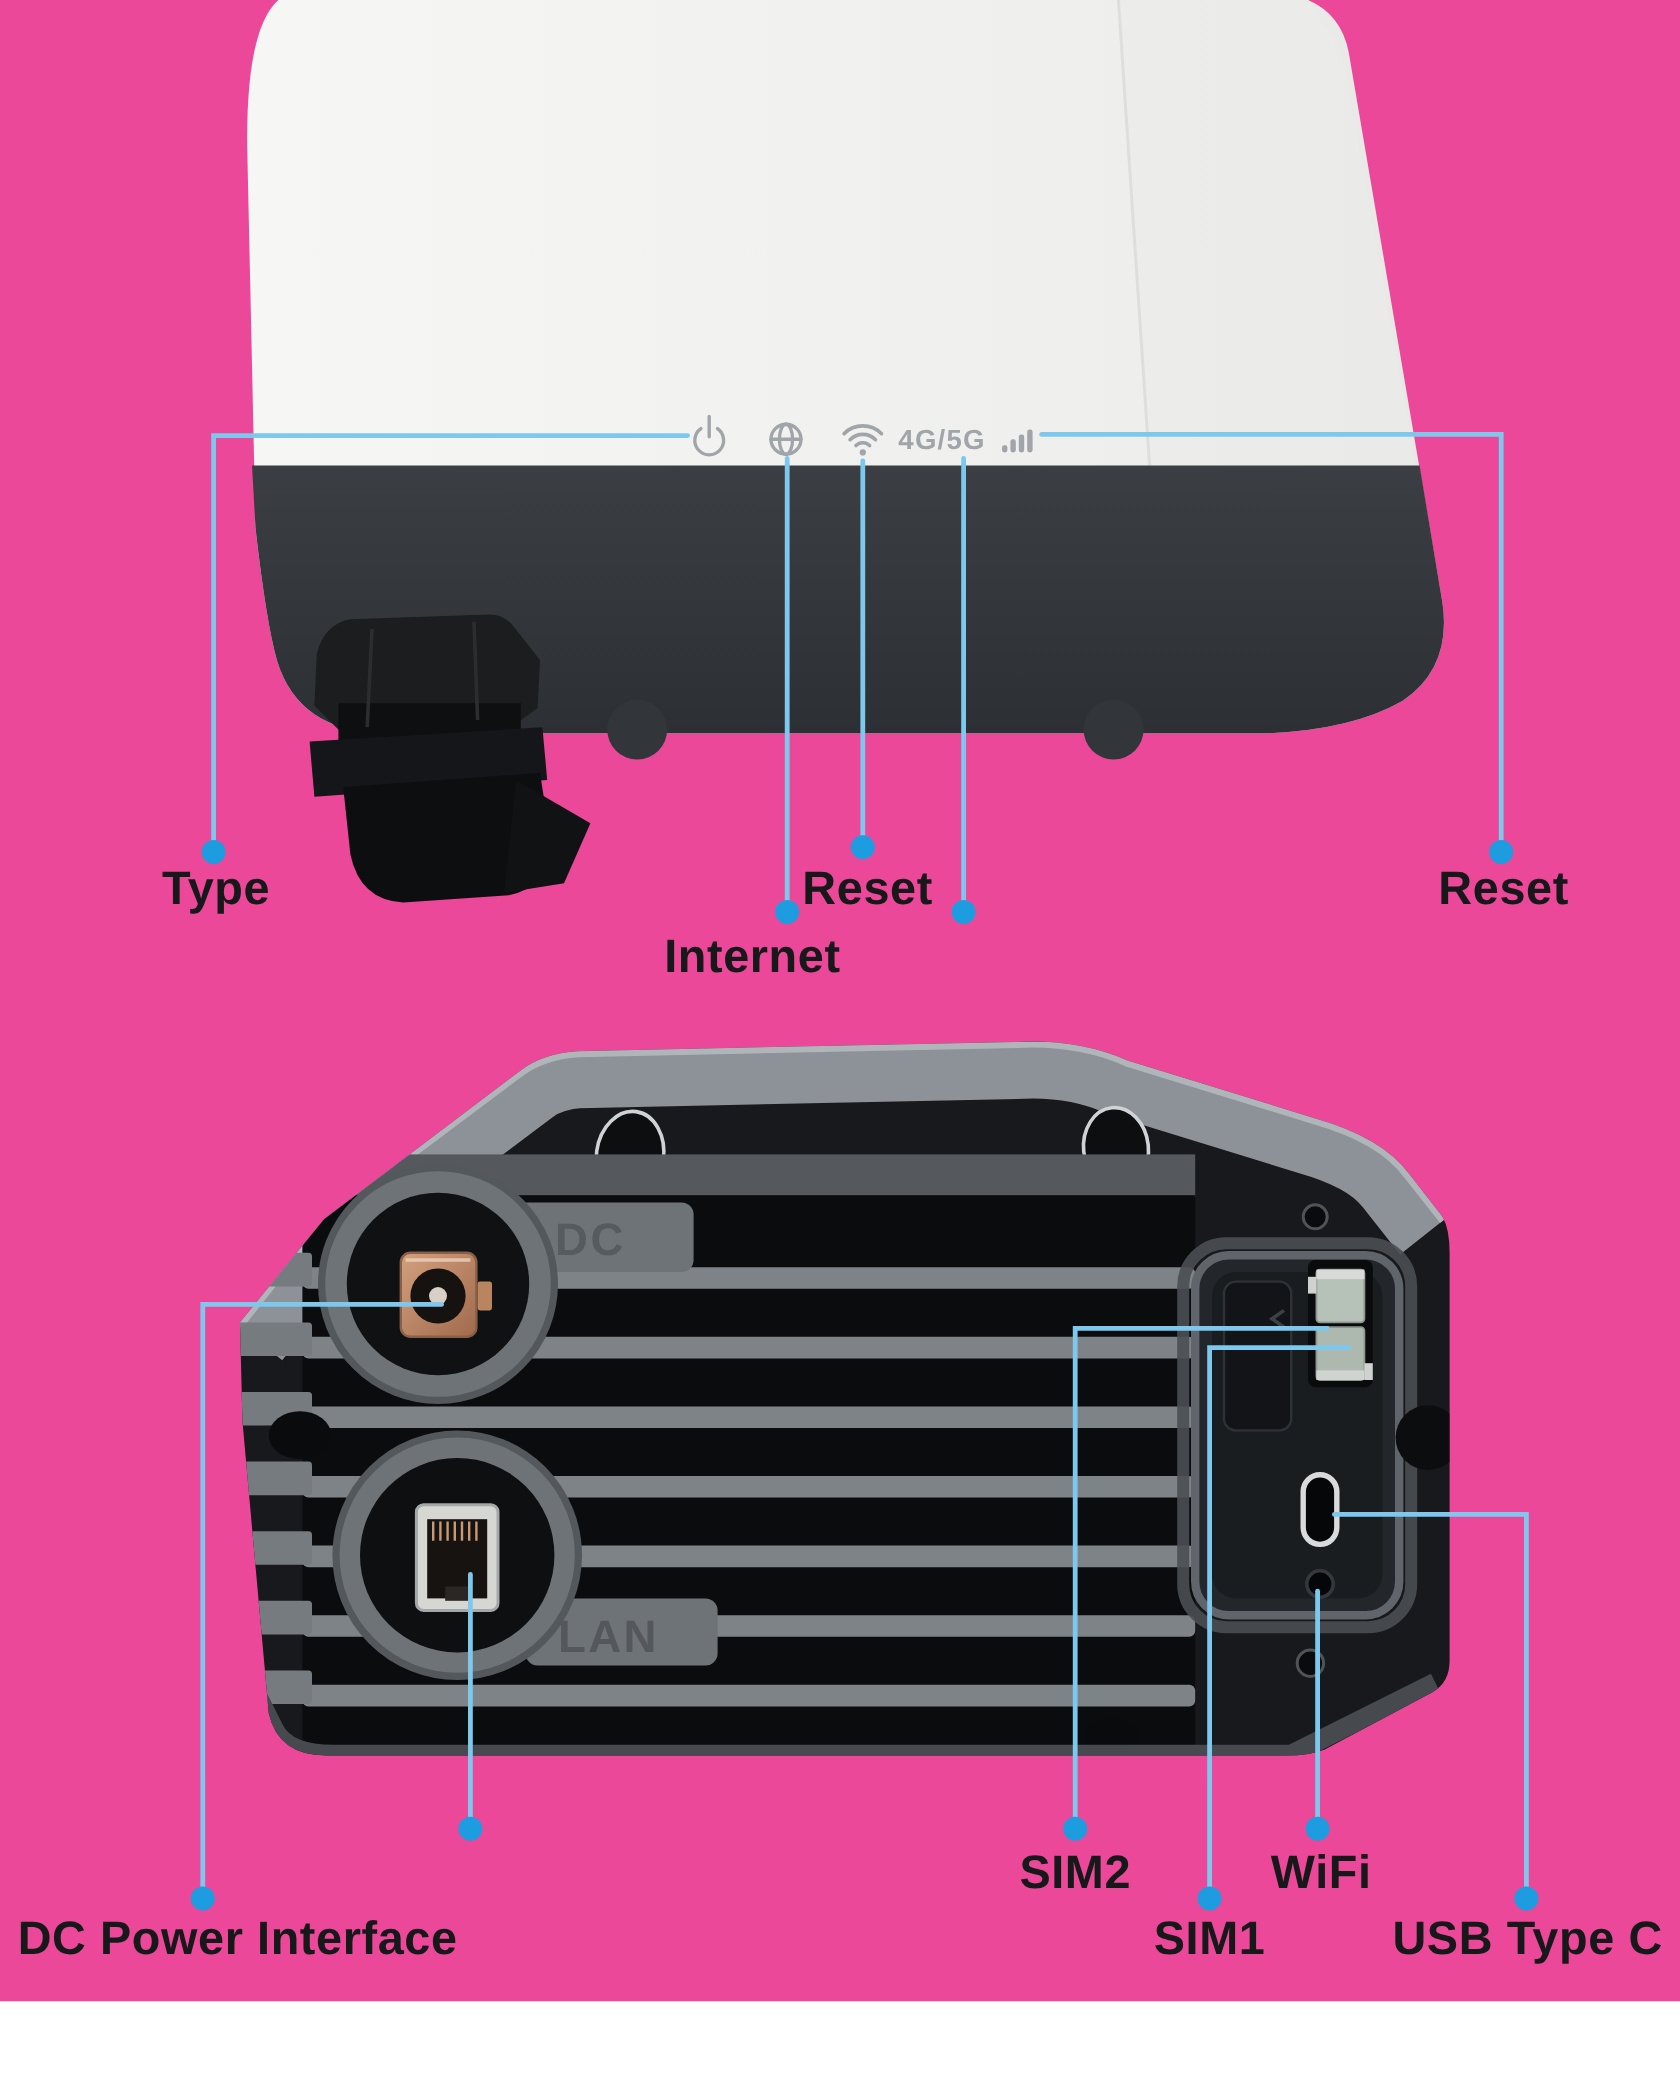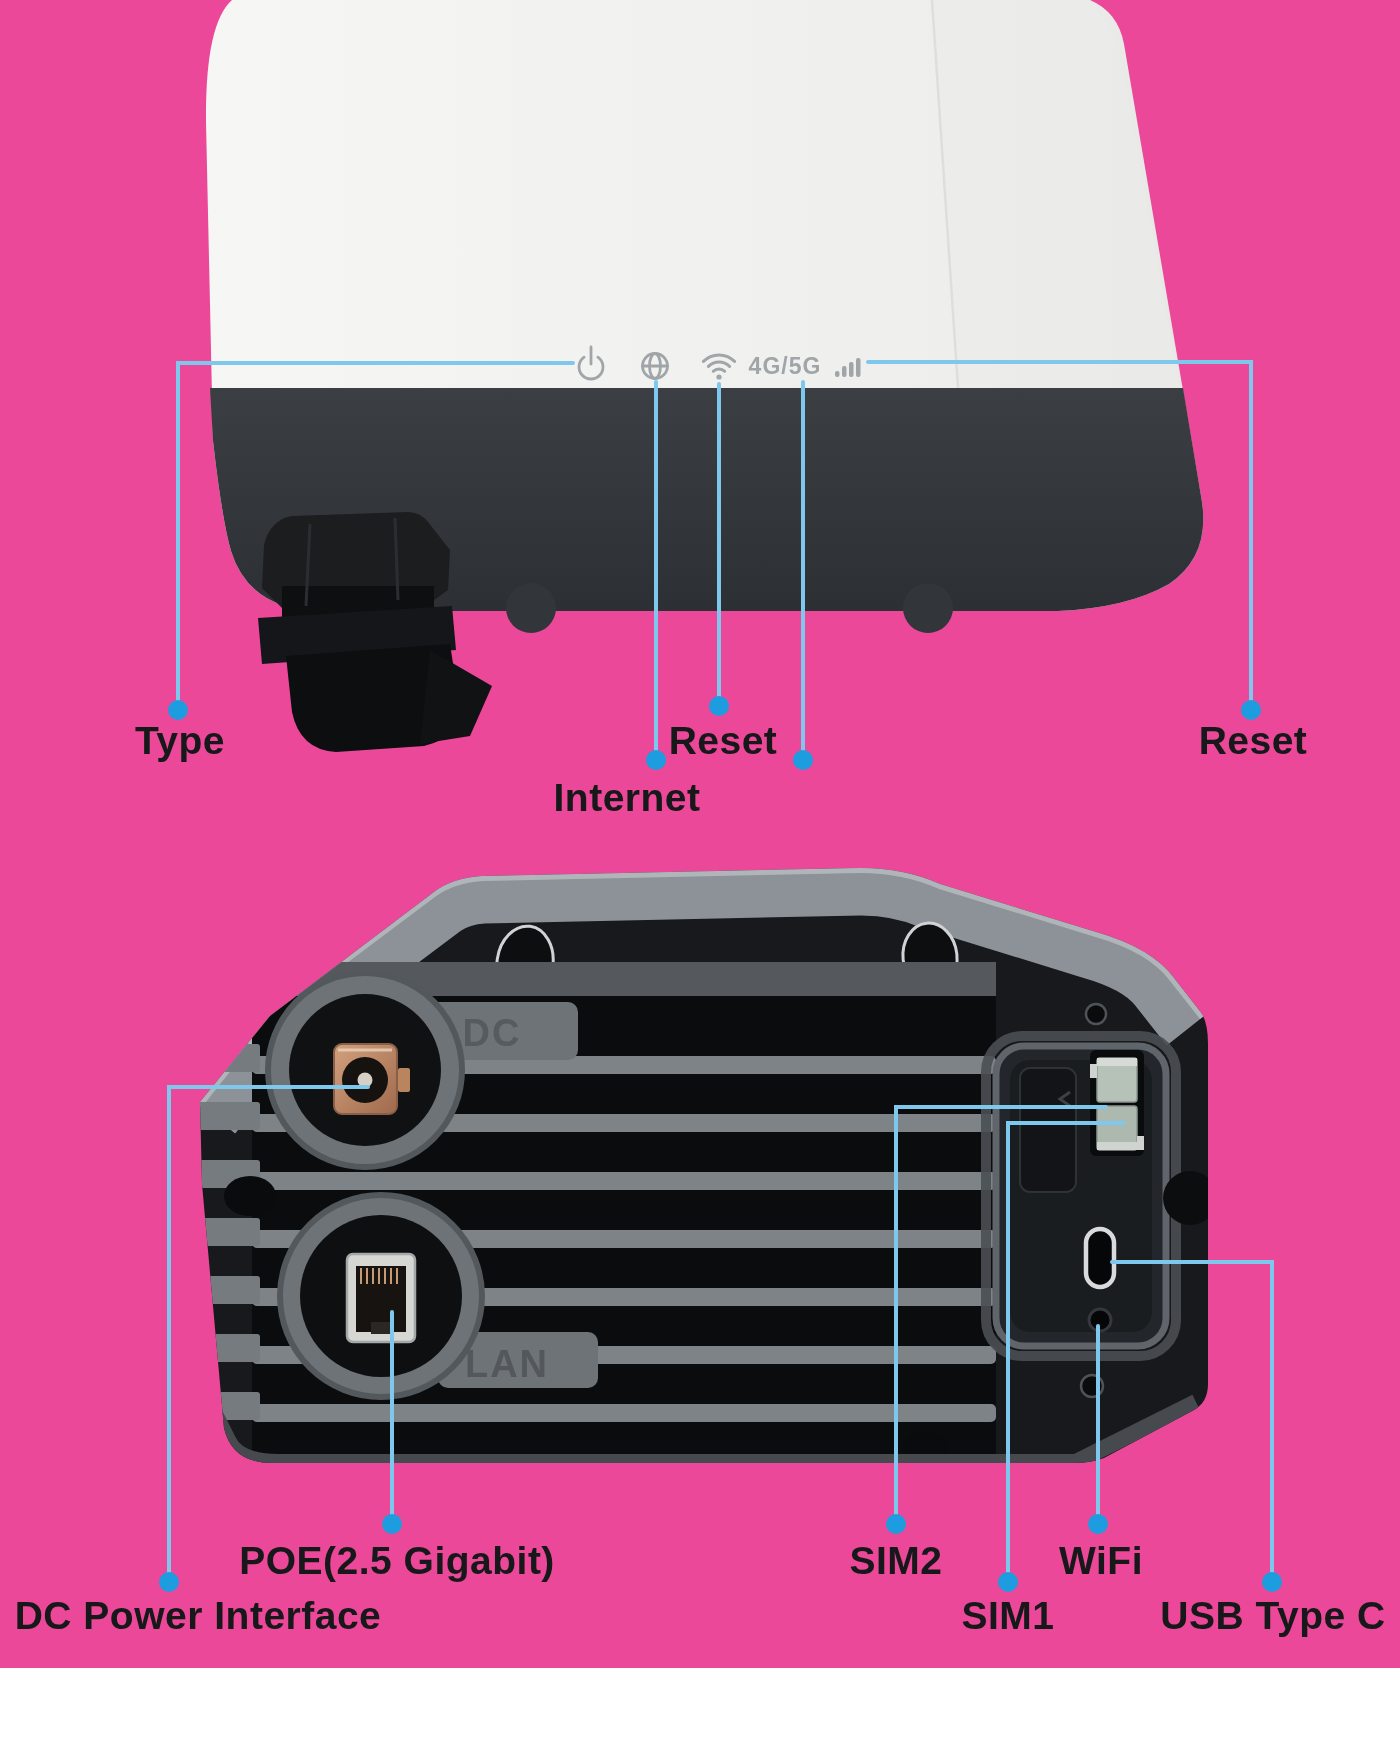--- a/index.html
+++ b/index.html
@@ -193,20 +193,19 @@
     <circle cx="1098" cy="1524" r="10"></circle>
     <circle cx="1272" cy="1582" r="10"></circle>
   </g>
 </svg>
 
 <div class="callout-label" style="left:180px;top:720px">Type</div>
 <div class="callout-label" style="left:723px;top:720px">Reset</div>
 <div class="callout-label" style="left:1253px;top:720px">Reset</div>
 <div class="callout-label" style="left:627px;top:777px">Internet</div>
 
-<div class="callout-label" style="left:397px;top:1540px">POE(2.5 Gigabit)</div>
 <div class="callout-label" style="left:896px;top:1540px">SIM2</div>
 <div class="callout-label" style="left:1101px;top:1540px">WiFi</div>
 <div class="callout-label" style="left:198px;top:1595px">DC Power Interface</div>
 <div class="callout-label" style="left:1008px;top:1595px">SIM1</div>
 <div class="callout-label" style="left:1273px;top:1595px">USB Type C</div>
 
 </div>
 
 </body></html>

